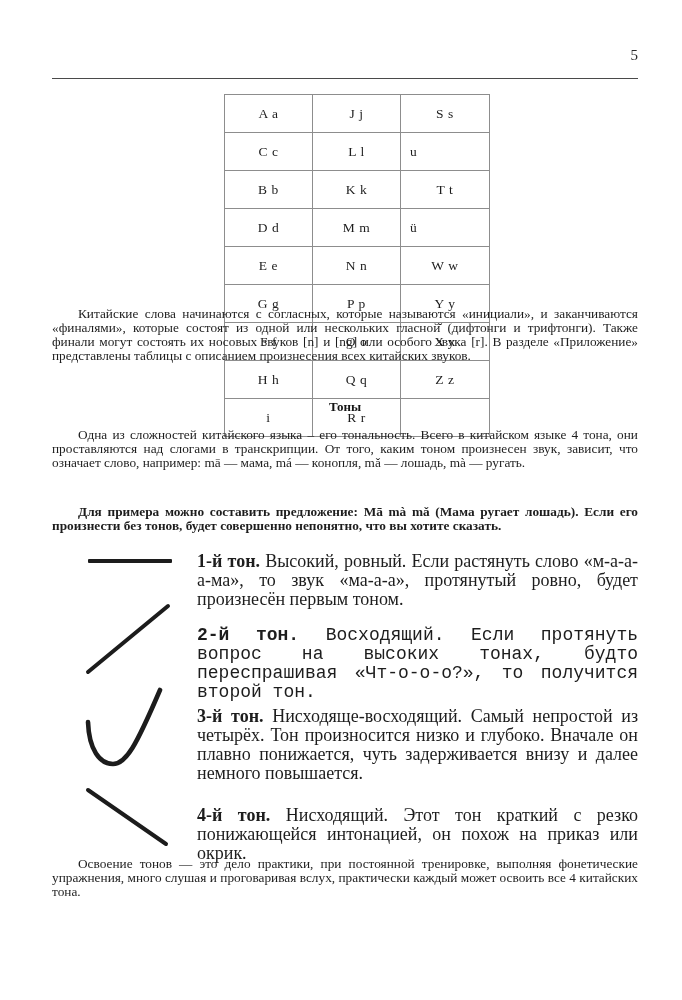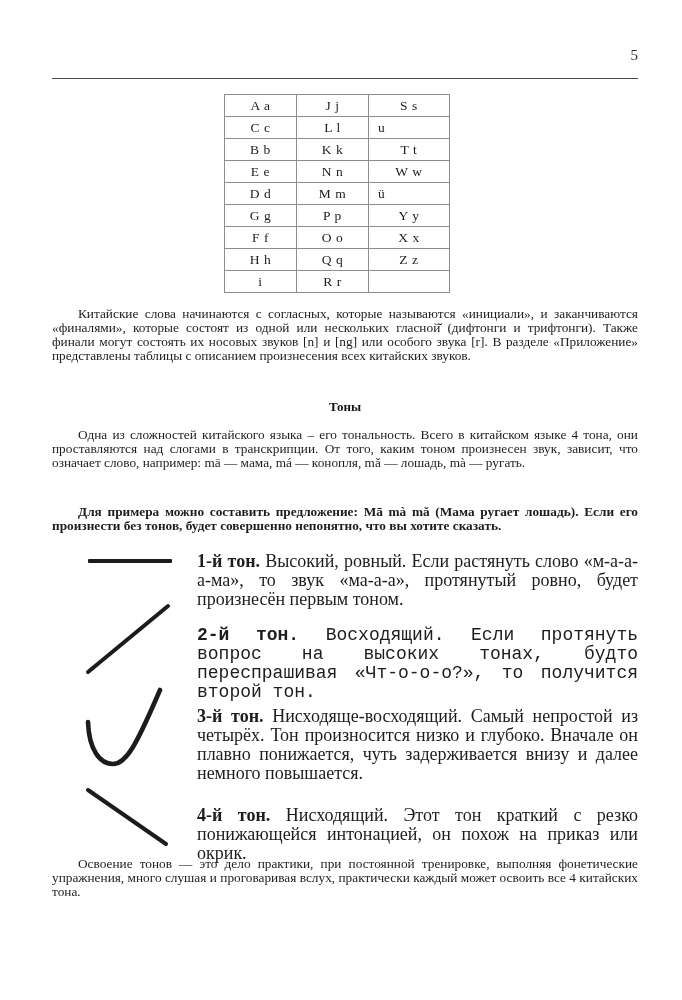--- a/index.html
+++ b/index.html
@@ -44,21 +44,21 @@
   table.alpha {
     border-collapse: collapse;
     border: 1px solid #4a4a4a;
   }
   table.alpha td {
     border: 1px solid #8d8d8d;
     width: 71px;
     height: 21px;
     font-size: 13.5px;
     letter-spacing: 0.6px;
-    padding: 0;
+    padding: 8px;
     color: #1d1d1d;
   }
   table.alpha td.c-center { text-align: center; }
   table.alpha td.c-left   { text-align: left; padding-left: 9px; }
   table.alpha td.c-empty  { }
 
   
   .para {
     position: absolute;
     left: 52px;
@@ -124,28 +124,28 @@
           <td class="c-center">C c</td>
           <td class="c-center">L l</td>
           <td class="c-left">u</td>
         </tr>
         <tr>
           <td class="c-center">B b</td>
           <td class="c-center">K k</td>
           <td class="c-center">T t</td>
         </tr>
         <tr>
+          <td class="c-center">D d</td>
+          <td class="c-center">M m</td>
+          <td class="c-left">ü</td>
+        </tr>
+        <tr>
           <td class="c-center">E e</td>
           <td class="c-center">N n</td>
           <td class="c-center">W w</td>
-        </tr>
-        <tr>
-          <td class="c-center">D d</td>
-          <td class="c-center">M m</td>
-          <td class="c-left">ü</td>
         </tr>
         <tr>
           <td class="c-center">G g</td>
           <td class="c-center">P p</td>
           <td class="c-center">Y y</td>
         </tr>
         <tr>
           <td class="c-center">F f</td>
           <td class="c-center">O o</td>
           <td class="c-center">X x</td>

